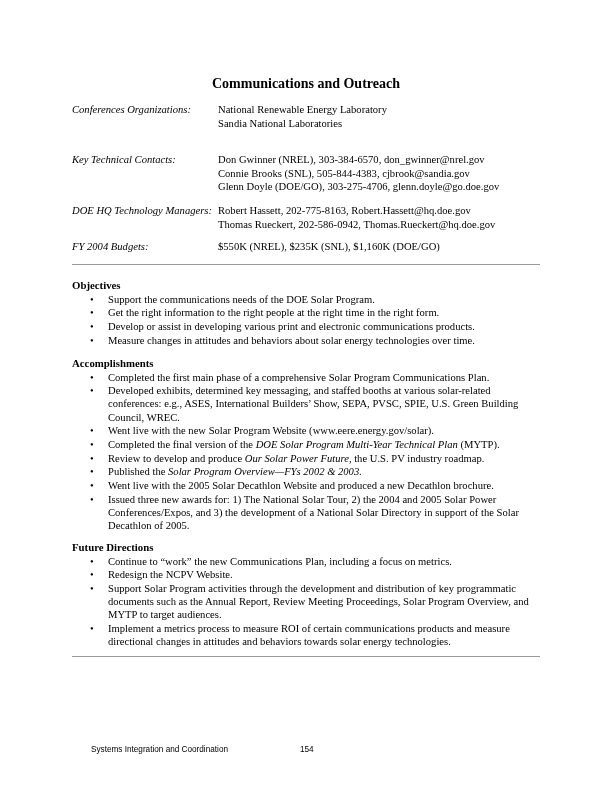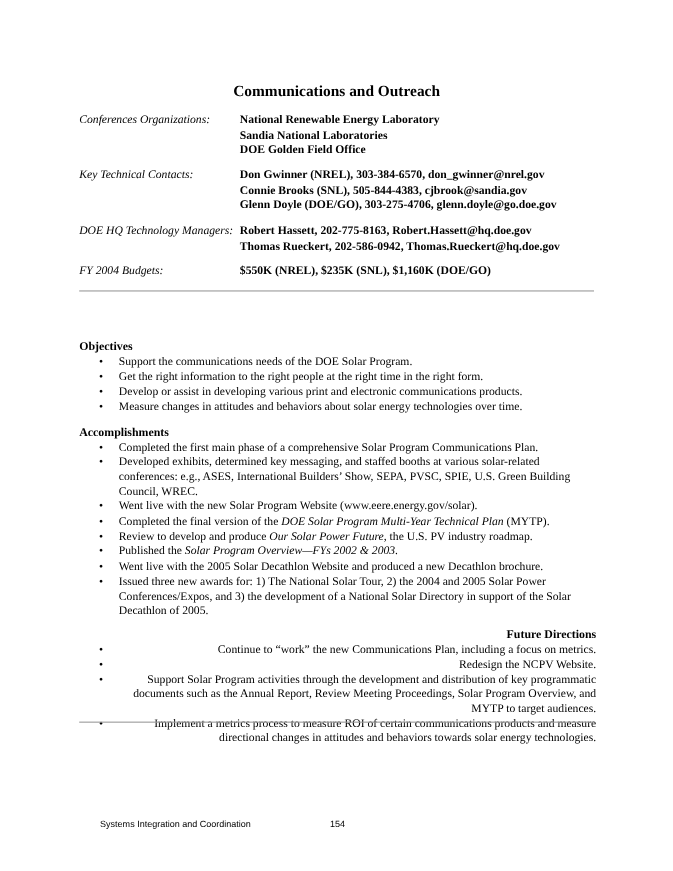--- a/index.html
+++ b/index.html
@@ -4,23 +4,23 @@
 <style>
   html, body { margin: 0; padding: 0; background: #ffffff; }
   body { width: 612px; height: 792px; position: relative; overflow: hidden;
          font-family: "Liberation Serif", serif; color: #000; font-size: 10.6px; }
   .page { position: absolute; left: 0; top: 0; width: 496px; height: 792px; }
   .title { position: absolute; top: 76px; left: 0; width: 612px; text-align: center;
            font-weight: bold; font-size: 14px; }
   .meta-row { position: absolute; left: 72px; width: 480px; line-height: 13.5px; }
   .meta-label { position: absolute; left: 0; font-style: italic; white-space: nowrap; }
   .meta-values { position: absolute; left: 146px; white-space: nowrap; }
-  .meta-values div { line-height: 13.5px; font-weight: bold; }
+  .meta-values div { line-height: 13.5px; }
   .rule { position: absolute; left: 72px; width: 468px; height: 0; border-top: 1px solid #9a9a9a; }
-  .section { position: absolute; left: 72px; width: 470px; margin-top: 30px; }
+  .section { position: absolute; left: 72px; width: 470px; }
   .section h3 { margin: 0; font-size: 10.8px; font-weight: bold; line-height: 13.5px; }
   .section ul { list-style: none; margin: 0; padding: 0; }
   .section li { position: relative; padding-left: 36px; line-height: 13.2px; margin: 0 0 0.5px 0; }
   .bullet { position: absolute; left: 18px; top: 0; }
   .footer { position: absolute; top: 745px; font-family: "Liberation Sans", sans-serif; font-size: 8.2px; }
   .footer-left { left: 72px; margin-left: 19px; }
   .footer-right { left: 300px; }
   i { font-style: italic; }
 </style>
 </head>
@@ -28,21 +28,20 @@
 
 <div class="page">
 
   <div class="title">Communications and Outreach</div>
 
   <div class="meta-row" style="top:103px;">
     <span class="meta-label">Conferences Organizations:</span>
     <div class="meta-values">
       <div>National Renewable Energy Laboratory</div>
       <div>Sandia National Laboratories</div>
-      <div>DOE Golden Field Office</div>
     </div>
   </div>
 
   <div class="meta-row" style="top:153px;">
     <span class="meta-label">Key Technical Contacts:</span>
     <div class="meta-values">
       <div>Don Gwinner (NREL), 303-384-6570, don_gwinner@nrel.gov</div>
       <div>Connie Brooks (SNL), 505-844-4383, cjbrook@sandia.gov</div>
       <div>Glenn Doyle (DOE/GO), 303-275-4706, glenn.doyle@go.doe.gov</div>
     </div>
@@ -82,21 +81,21 @@
       <li><span class="bullet">•</span><span>Developed exhibits, determined key messaging, and staffed booths at various solar-related conferences: e.g., ASES, International Builders’ Show, SEPA, PVSC, SPIE, U.S. Green Building Council, WREC.</span></li>
       <li><span class="bullet">•</span><span>Went live with the new Solar Program Website (www.eere.energy.gov/solar).</span></li>
       <li><span class="bullet">•</span><span>Completed the final version of the </span><i>DOE Solar Program Multi-Year Technical Plan</i><span> (MYTP).</span></li>
       <li><span class="bullet">•</span><span>Review to develop and produce </span><i>Our Solar Power Future</i><span>, the U.S. PV industry roadmap.</span></li>
       <li><span class="bullet">•</span><span>Published the </span><i>Solar Program Overview—FYs 2002 &amp; 2003.</i></li>
       <li><span class="bullet">•</span><span>Went live with the 2005 Solar Decathlon Website and produced a new Decathlon brochure.</span></li>
       <li><span class="bullet">•</span><span>Issued three new awards for: 1) The National Solar Tour, 2) the 2004 and 2005 Solar Power Conferences/Expos, and 3) the development of a National Solar Directory in support of the Solar Decathlon of 2005.</span></li>
     </ul>
   </div>
 
-  <div class="section" style="top:541px;text-align:right;">
+  <div class="section" style="top:541px;">
     <h3>Future Directions</h3>
     <ul>
       <li><span class="bullet">•</span><span>Continue to “work” the new Communications Plan, including a focus on metrics.</span></li>
       <li><span class="bullet">•</span><span>Redesign the NCPV Website.</span></li>
       <li><span class="bullet">•</span><span>Support Solar Program activities through the development and distribution of key programmatic documents such as the Annual Report, Review Meeting Proceedings, Solar Program Overview, and MYTP to target audiences.</span></li>
       <li><span class="bullet">•</span><span>Implement a metrics process to measure ROI of certain communications products and measure directional changes in attitudes and behaviors towards solar energy technologies.</span></li>
     </ul>
   </div>
 
   <div class="rule" style="top:656px;"></div>

